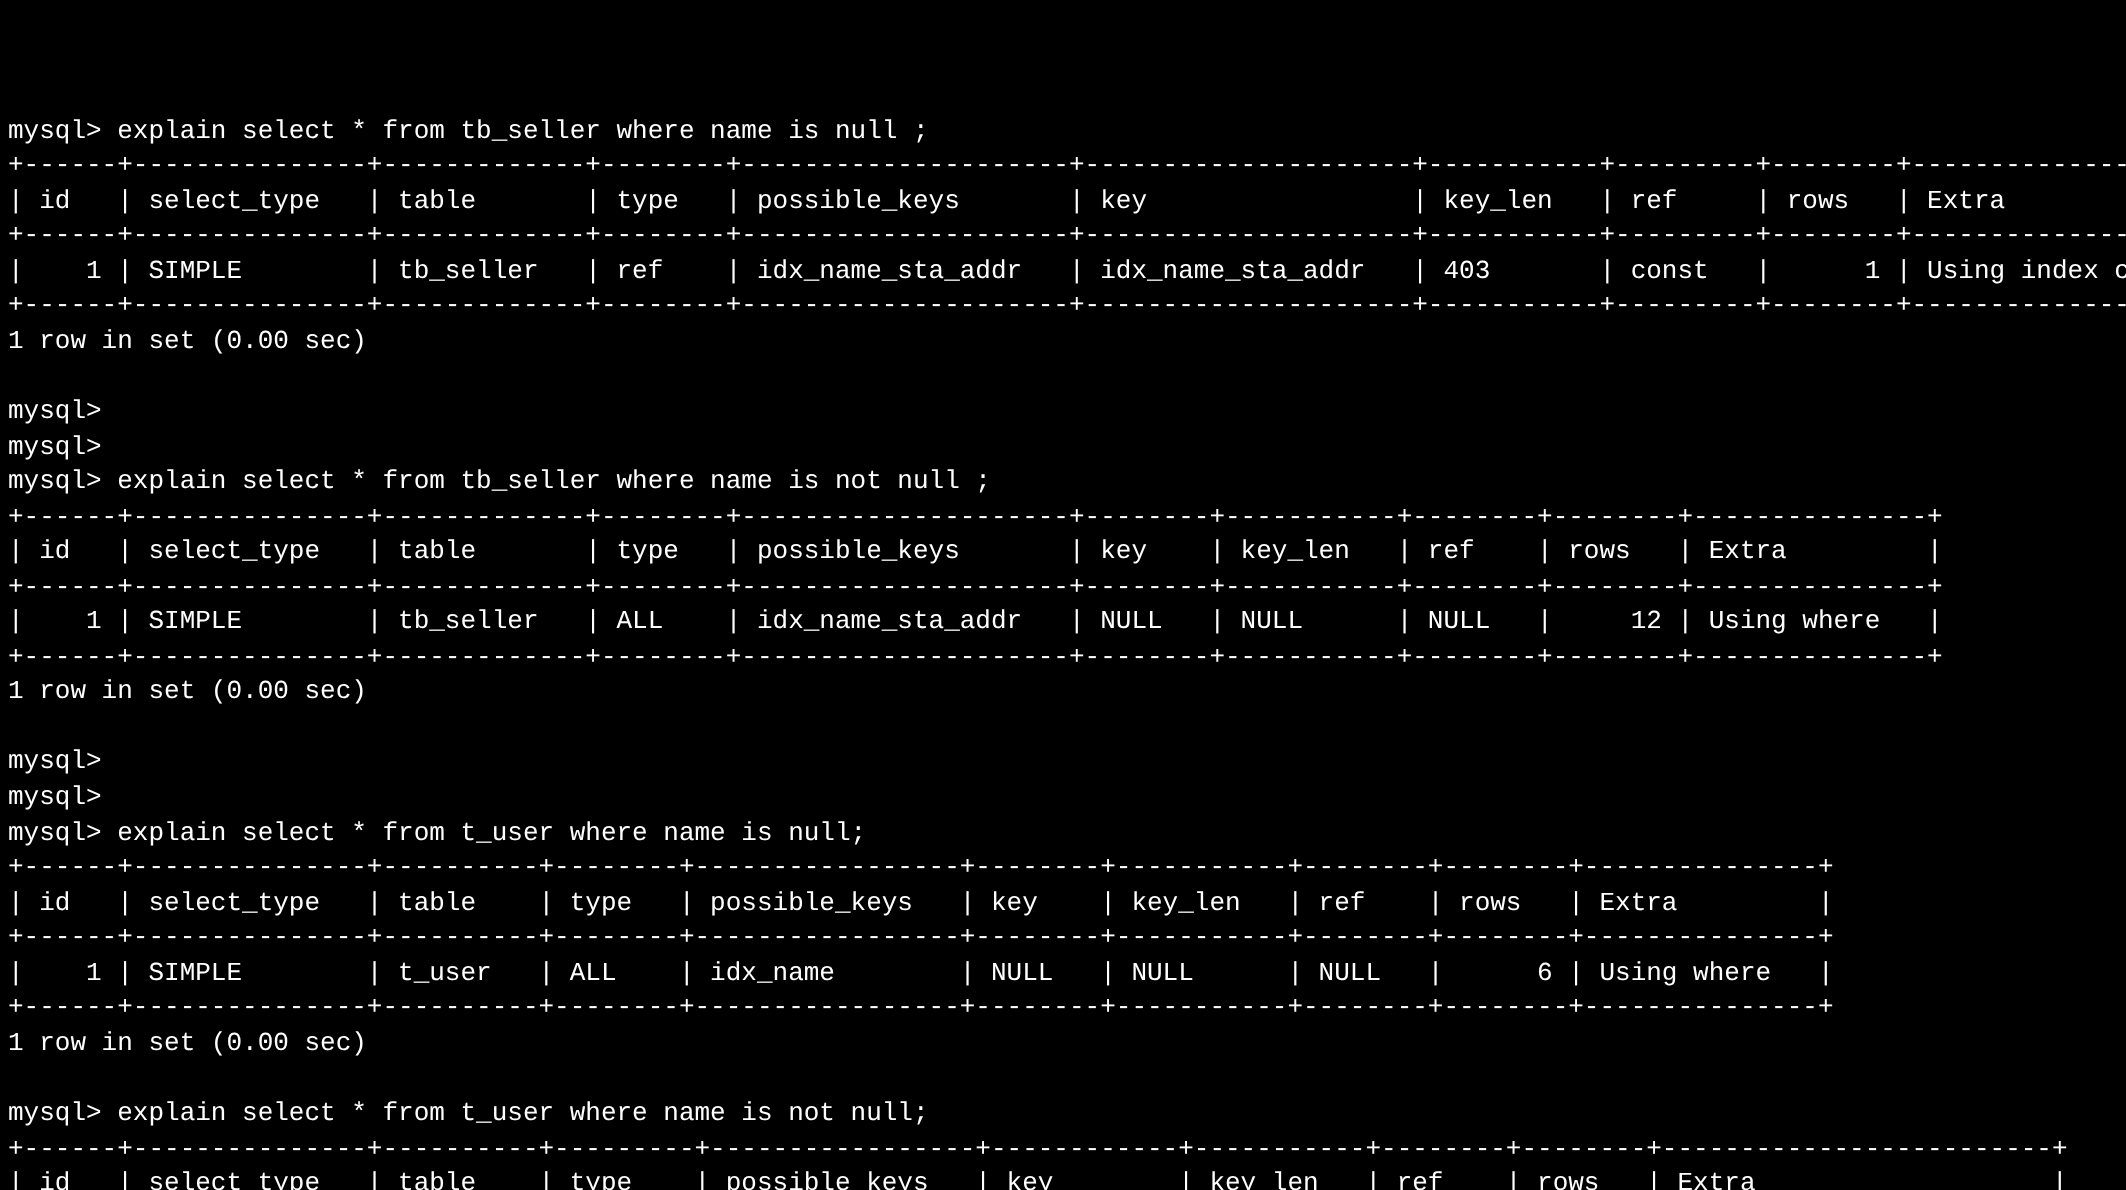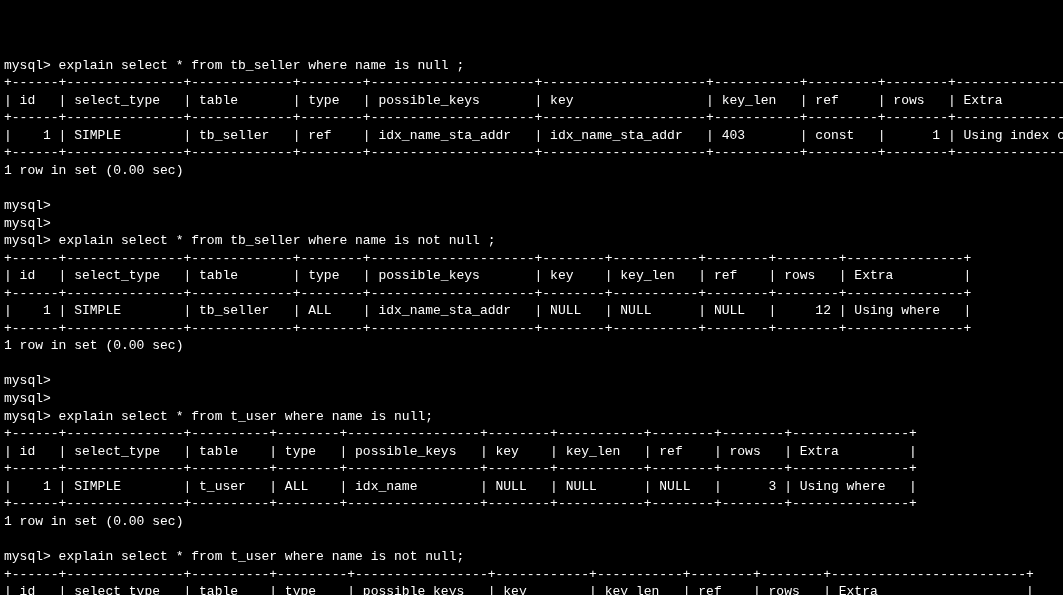--- a/index.html
+++ b/index.html
@@ -37,21 +37,21 @@
 <span>|    1 | SIMPLE        | tb_seller   | ALL    | idx_name_sta_addr   | NULL   | NULL      | NULL   |     12 | Using where   |</span>
 <span>+------+---------------+-------------+--------+---------------------+--------+-----------+--------+--------+---------------+</span>
 <span>1 row in set (0.00 sec)</span>
 <span></span>
 <span>mysql&gt;</span>
 <span>mysql&gt;</span>
 <span>mysql&gt; explain select * from t_user where name is null;</span>
 <span>+------+---------------+----------+--------+-----------------+--------+-----------+--------+--------+---------------+</span>
 <span>| id   | select_type   | table    | type   | possible_keys   | key    | key_len   | ref    | rows   | Extra         |</span>
 <span>+------+---------------+----------+--------+-----------------+--------+-----------+--------+--------+---------------+</span>
-<span>|    1 | SIMPLE        | t_user   | ALL    | idx_name        | NULL   | NULL      | NULL   |      3 | Using where   |</span>
+<span>|    1 | SIMPLE        | t_user   | ALL    | idx_name        | NULL   | NULL      | NULL   |      6 | Using where   |</span>
 <span>+------+---------------+----------+--------+-----------------+--------+-----------+--------+--------+---------------+</span>
 <span>1 row in set (0.00 sec)</span>
 <span></span>
 <span>mysql&gt; explain select * from t_user where name is not null;</span>
 <span>+------+---------------+----------+---------+-----------------+------------+-----------+--------+--------+-------------------------+</span>
 <span>| id   | select_type   | table    | type    | possible_keys   | key        | key_len   | ref    | rows   | Extra                   |</span>
 
 
 
 

